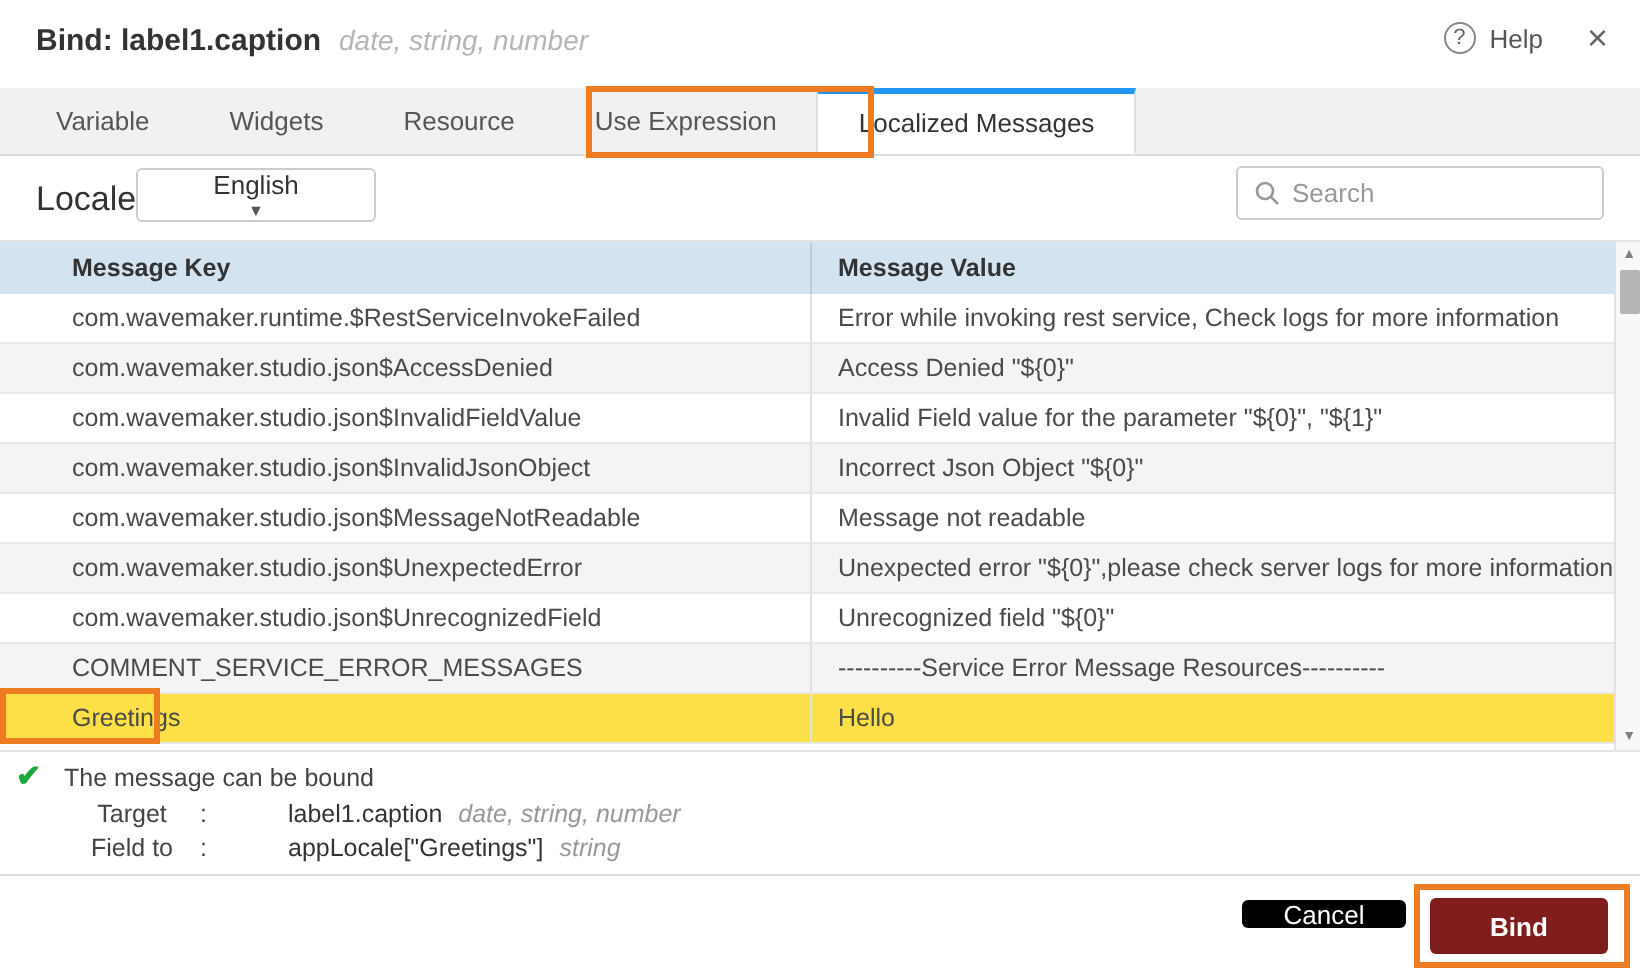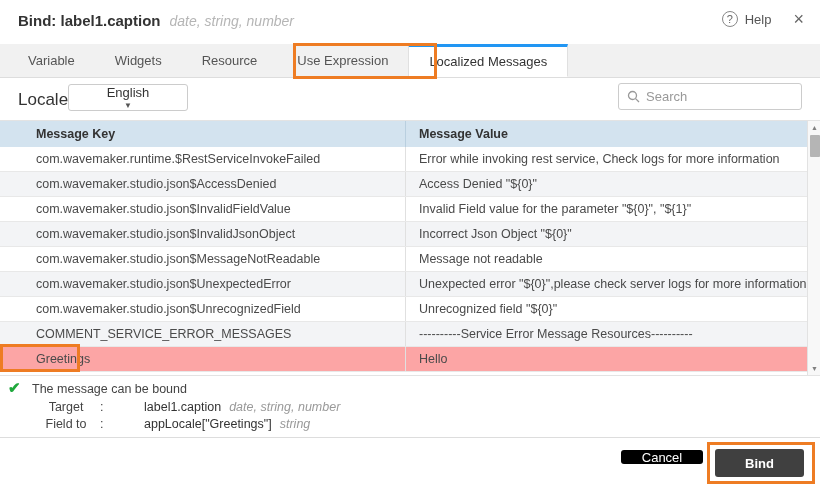--- a/index.html
+++ b/index.html
@@ -40,21 +40,21 @@
            border-top:1px solid #e3e3e3; border-bottom:1px solid #e3e3e3; }
   .table-main { flex:1; display:flex; flex-direction:column; background:#fff; }
   .thead { display:flex; height:26px; background:#d3e3ef; font-weight:bold; font-size:12.5px; color:#333; flex:none; }
   .cell { display:flex; align-items:center; white-space:nowrap; overflow:hidden; }
   .cell.key { width:405px; padding-left:36px; flex:none; }
   .cell.val { flex:1; padding-left:13px; border-left:1px solid #e0e0e0; }
   .thead .cell.val { border-left:1px solid #b9cfdf; }
   .trow { display:flex; height:25px; font-size:12.5px; color:#4a4a4a; border-bottom:1px solid #e8e8e8;
           background:#fff; flex:none; cursor:pointer; }
   .trow:nth-child(even) { background:#f3f4f6; }
-  .trow.selected { background:#fca5a5; }
+  .trow.selected { background:#fde047; }
 
   
   .scrollbar { width:15px; background:#f8f8f8; border-left:1px solid #e2e2e2; position:relative; flex:none; }
   .sb-up, .sb-down { position:absolute; left:0; right:0; text-align:center; font-size:7px; color:#808080; }
   .sb-up { top:3px; } .sb-down { bottom:3px; }
   .sb-thumb { position:absolute; top:14px; left:2px; right:2px; height:22px; background:#b5b5b5; border-radius:1px; }
 
   
   .check-icon { position:absolute; left:8px; top:379px; color:#1fa83c; font-size:15px; font-weight:bold; }
   .status { position:absolute; left:32px; top:381px; font-size:12.5px; color:#444; line-height:17.5px; }
@@ -63,21 +63,21 @@
   .status-colon { width:24px; flex:none; }
   .status-value { color:#333;padding-left:20px; }
   .type-italic { font-style:italic; color:#999; margin-left:8px; }
 
   .divider { position:absolute; top:437px; left:0; right:0; border-top:1px solid #ddd; }
 
   
   .btn { position:absolute; border:none; border-radius:3px; color:#fff; font-size:13px;
          font-family:"Liberation Sans", sans-serif; cursor:pointer; }
   .btn-cancel { right:117px; top:450px; width:82px; height:14px; background:#000000; }
-  .btn-bind { right:16px; top:449px; width:89px; height:28px; background:#404040; font-weight:bold; }
+  .btn-bind { right:16px; top:449px; width:89px; height:28px; background:#7f1d1d; font-weight:bold; }
 
   
   .hl { position:absolute; border:3px solid #ee7c23; pointer-events:none; }
   .hl-tab { left:293px; top:43px; width:144px; height:36px; }
   .hl-greetings { left:0px; top:344px; width:80px; height:28px; }
   .hl-bind { left:707px; top:442px; width:108px; height:42px; }
 </style>
 </head>
 <body>
 

